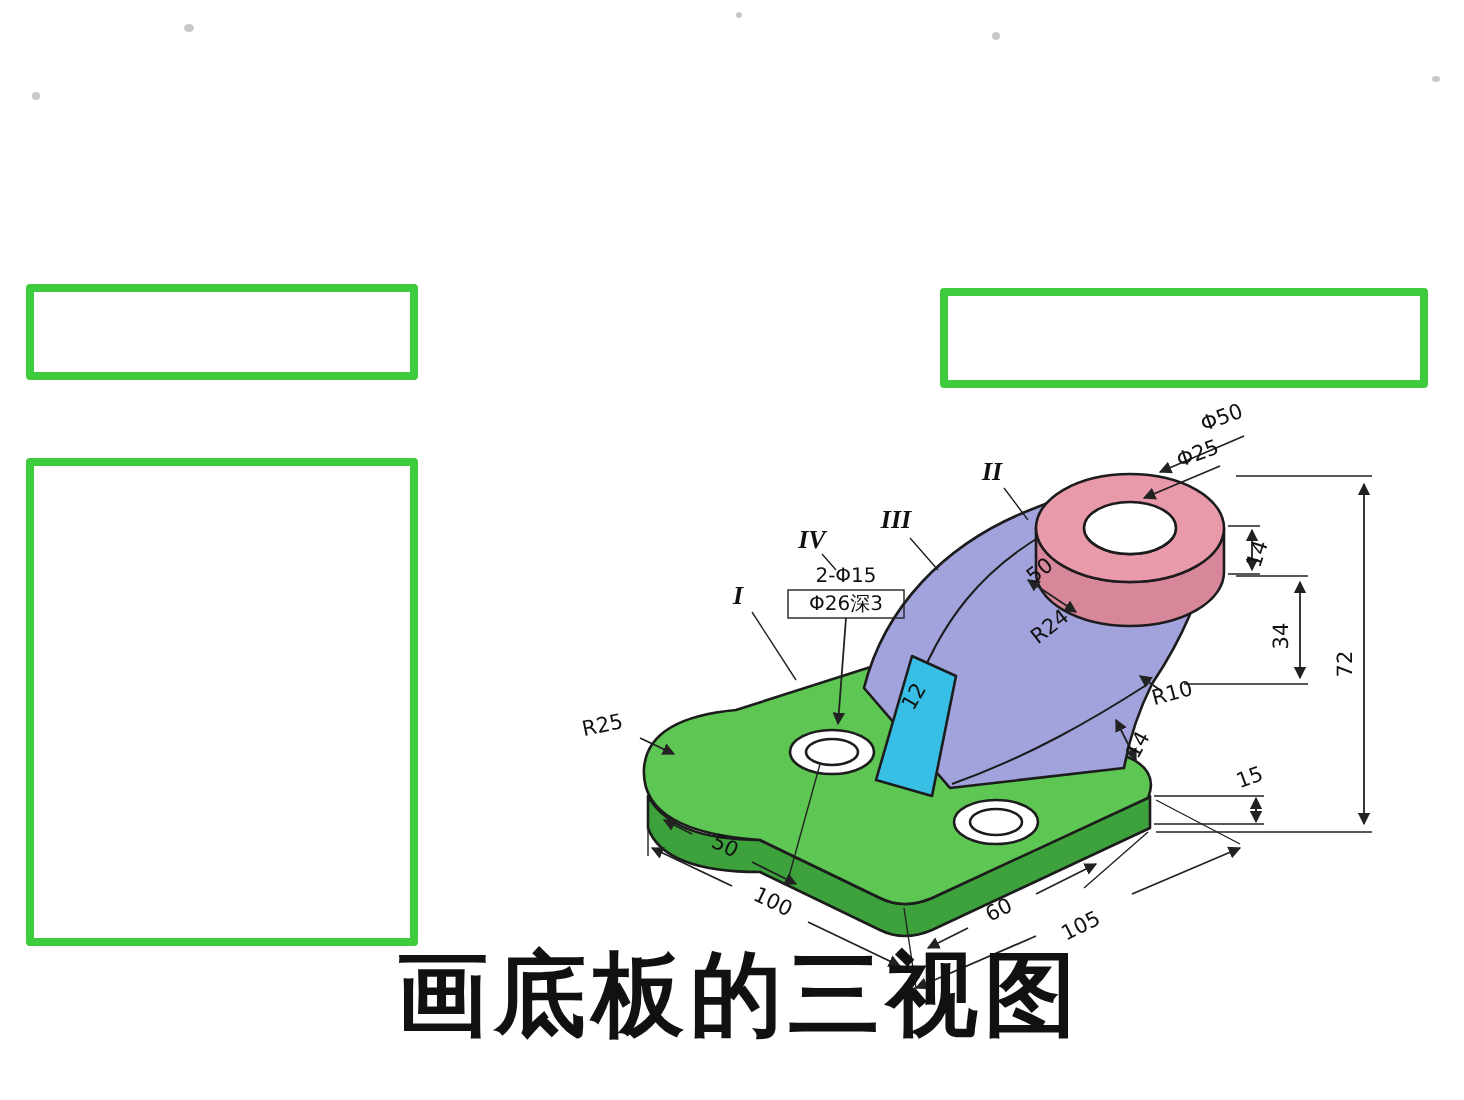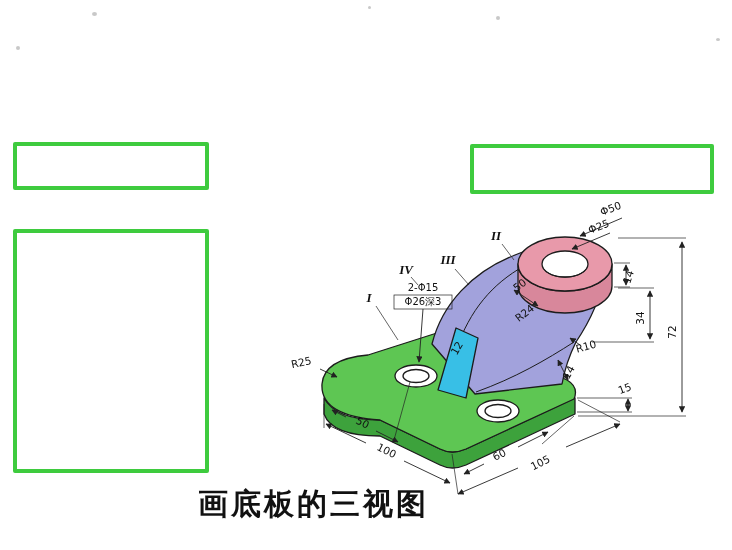--- a/index.html
+++ b/index.html
@@ -20,23 +20,23 @@
   .thin  { stroke:#1c1c1c; stroke-width:1; fill:none; }
   .dim   { stroke:#222222; stroke-width:0.9; fill:none; }
   .ext   { stroke:#222222; stroke-width:0.7; fill:none; }
   .dim-arrow { marker-start:url(#arr); marker-end:url(#arr); }
   .lead-end  { marker-end:url(#arr); }
   .lead-start{ marker-start:url(#arr); }
   .lbl { font:10.5px "DejaVu Sans", sans-serif; fill:#111; text-anchor:middle; }
   .num { font:italic 700 13px "Liberation Serif", serif; fill:#111; text-anchor:middle; }
   .note{ font:10px "DejaVu Sans", sans-serif; fill:#111; text-anchor:middle; }
   #caption {
-    position:absolute; left:198px; top:484px; width:280px;
+    position:absolute; left:198px; top:467px; width:280px;
     font-family:"Liberation Serif","DejaVu Sans",serif;
-    font-size:30px; font-weight:600; letter-spacing:3px; color:#111;
+    font-size:46px; font-weight:600; letter-spacing:3px; color:#111;
     white-space:nowrap;
   }
 </style>
 </head>
 <body>
 
 <div id="frame-left-top" class="frame"></div>
 <div id="frame-left-bottom" class="frame"></div>
 <div id="frame-right-top" class="frame"></div>
 

